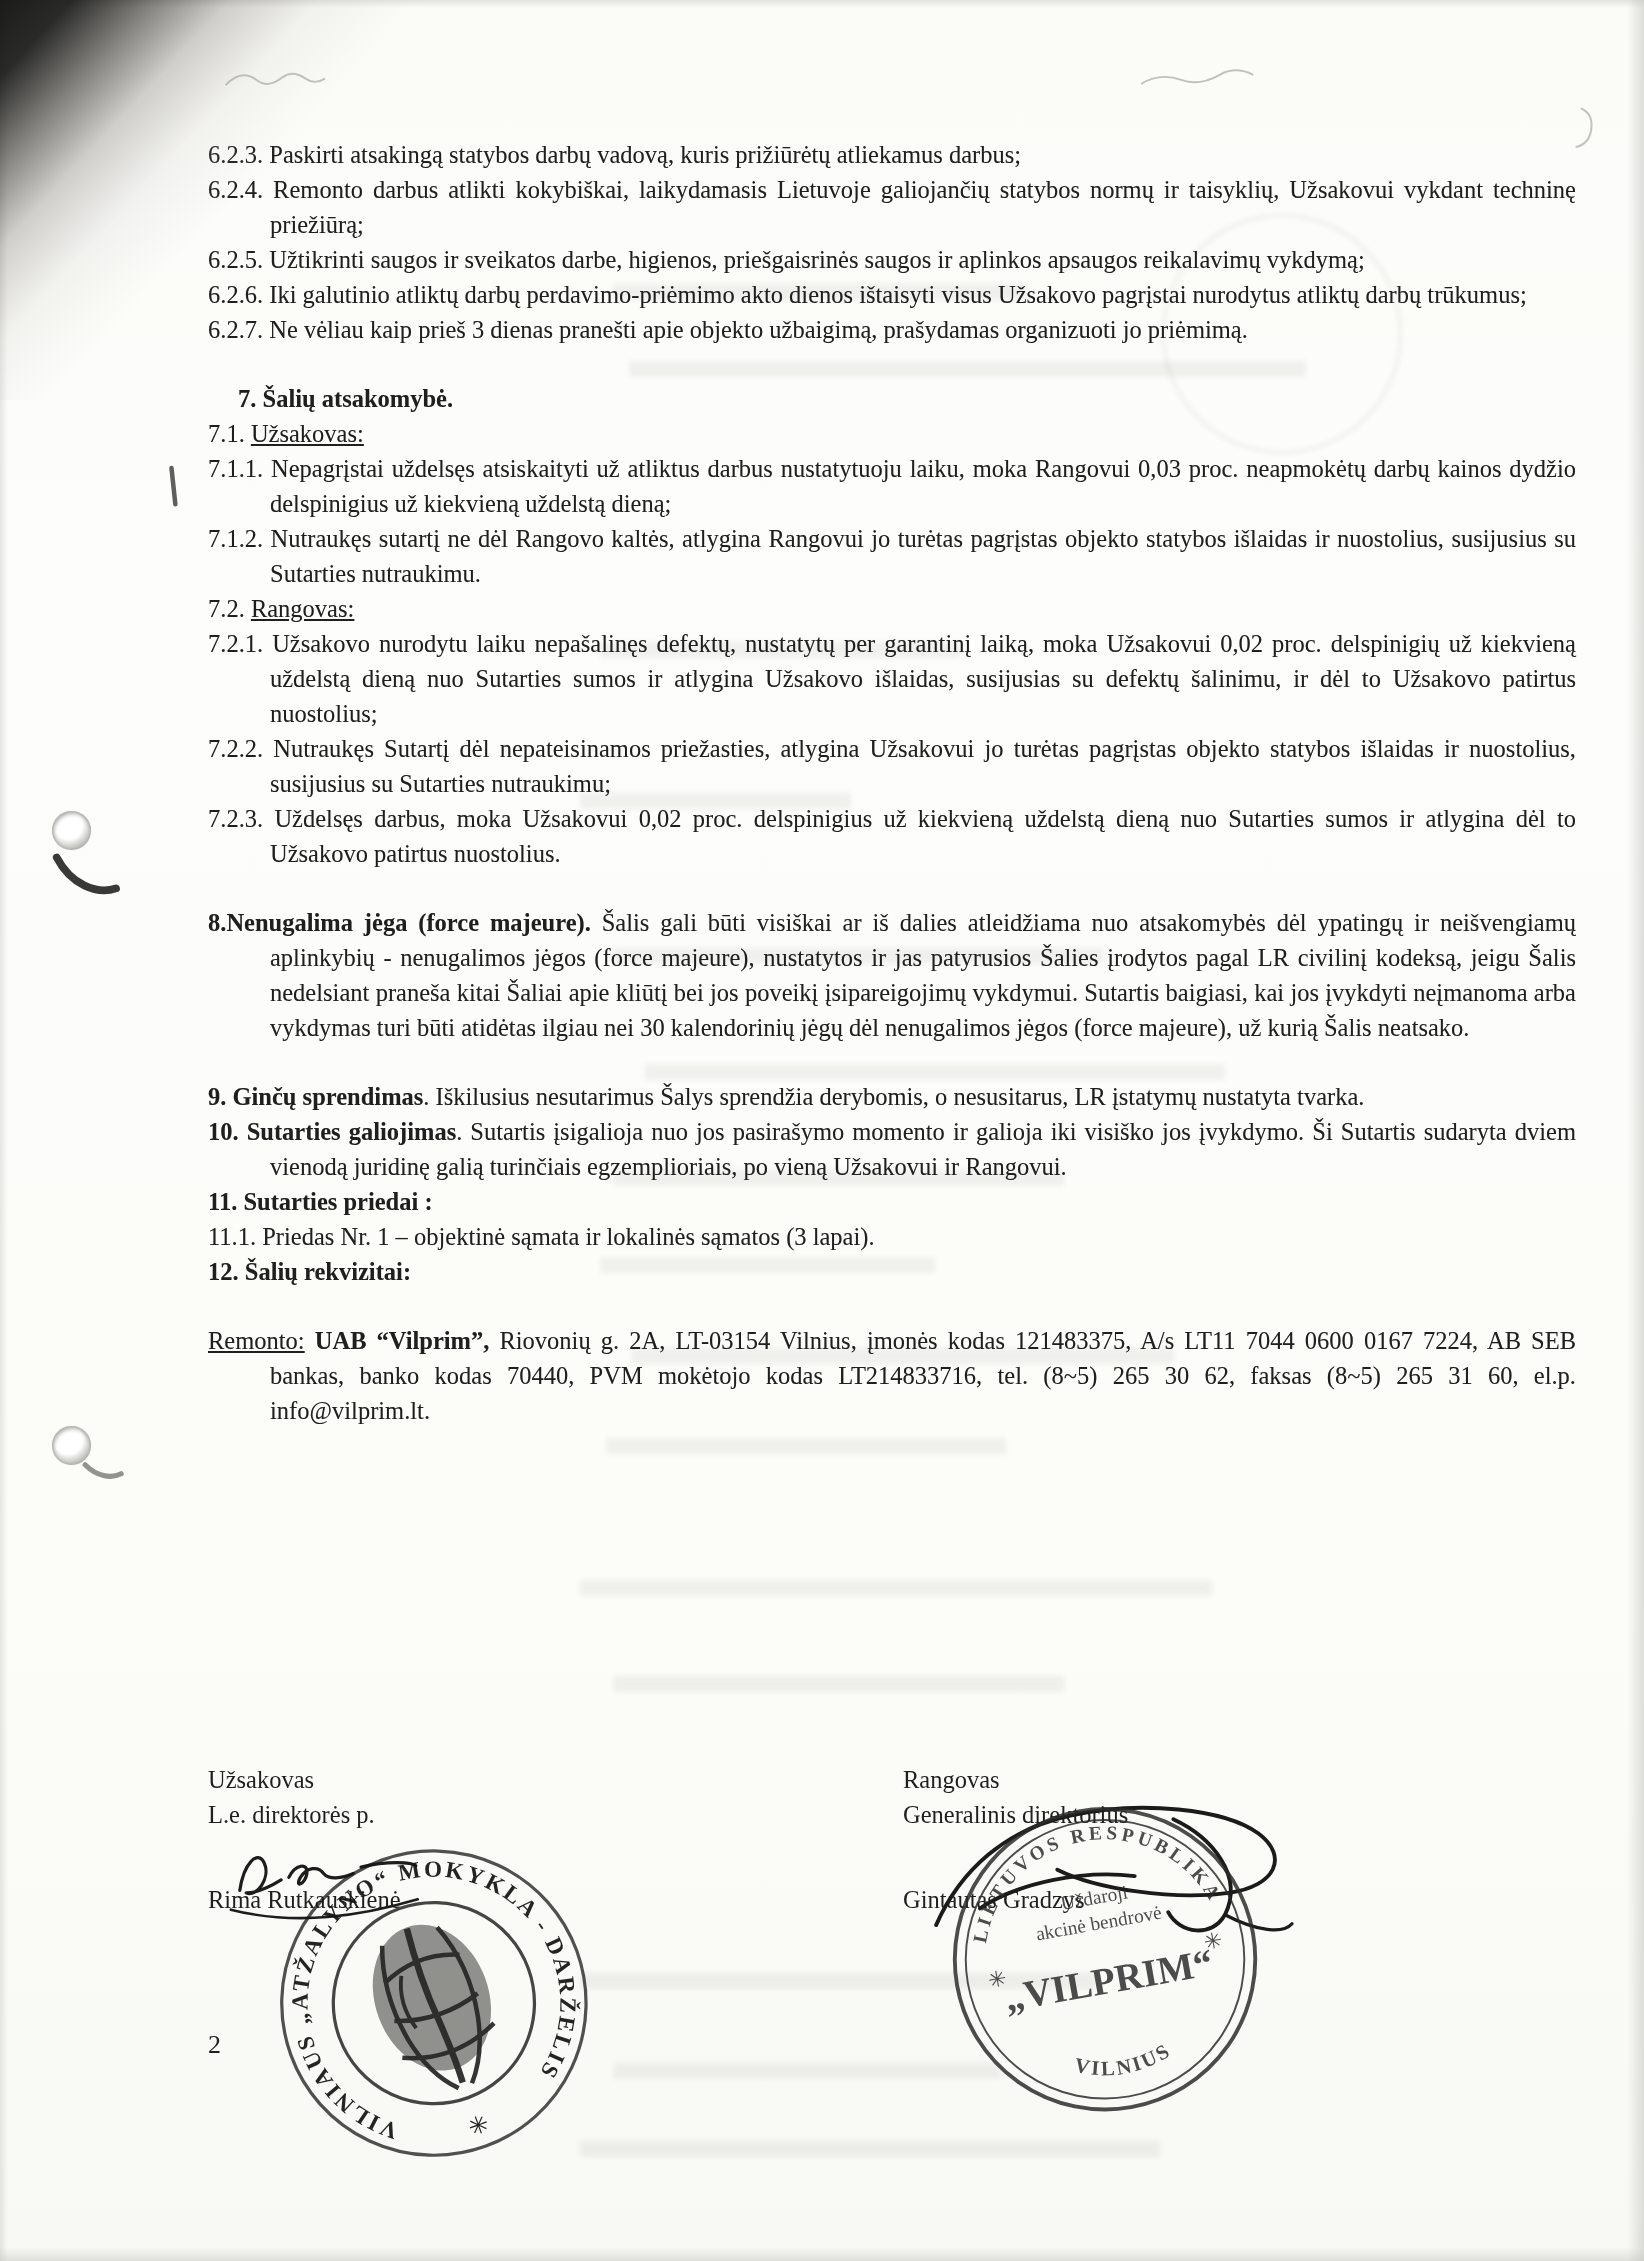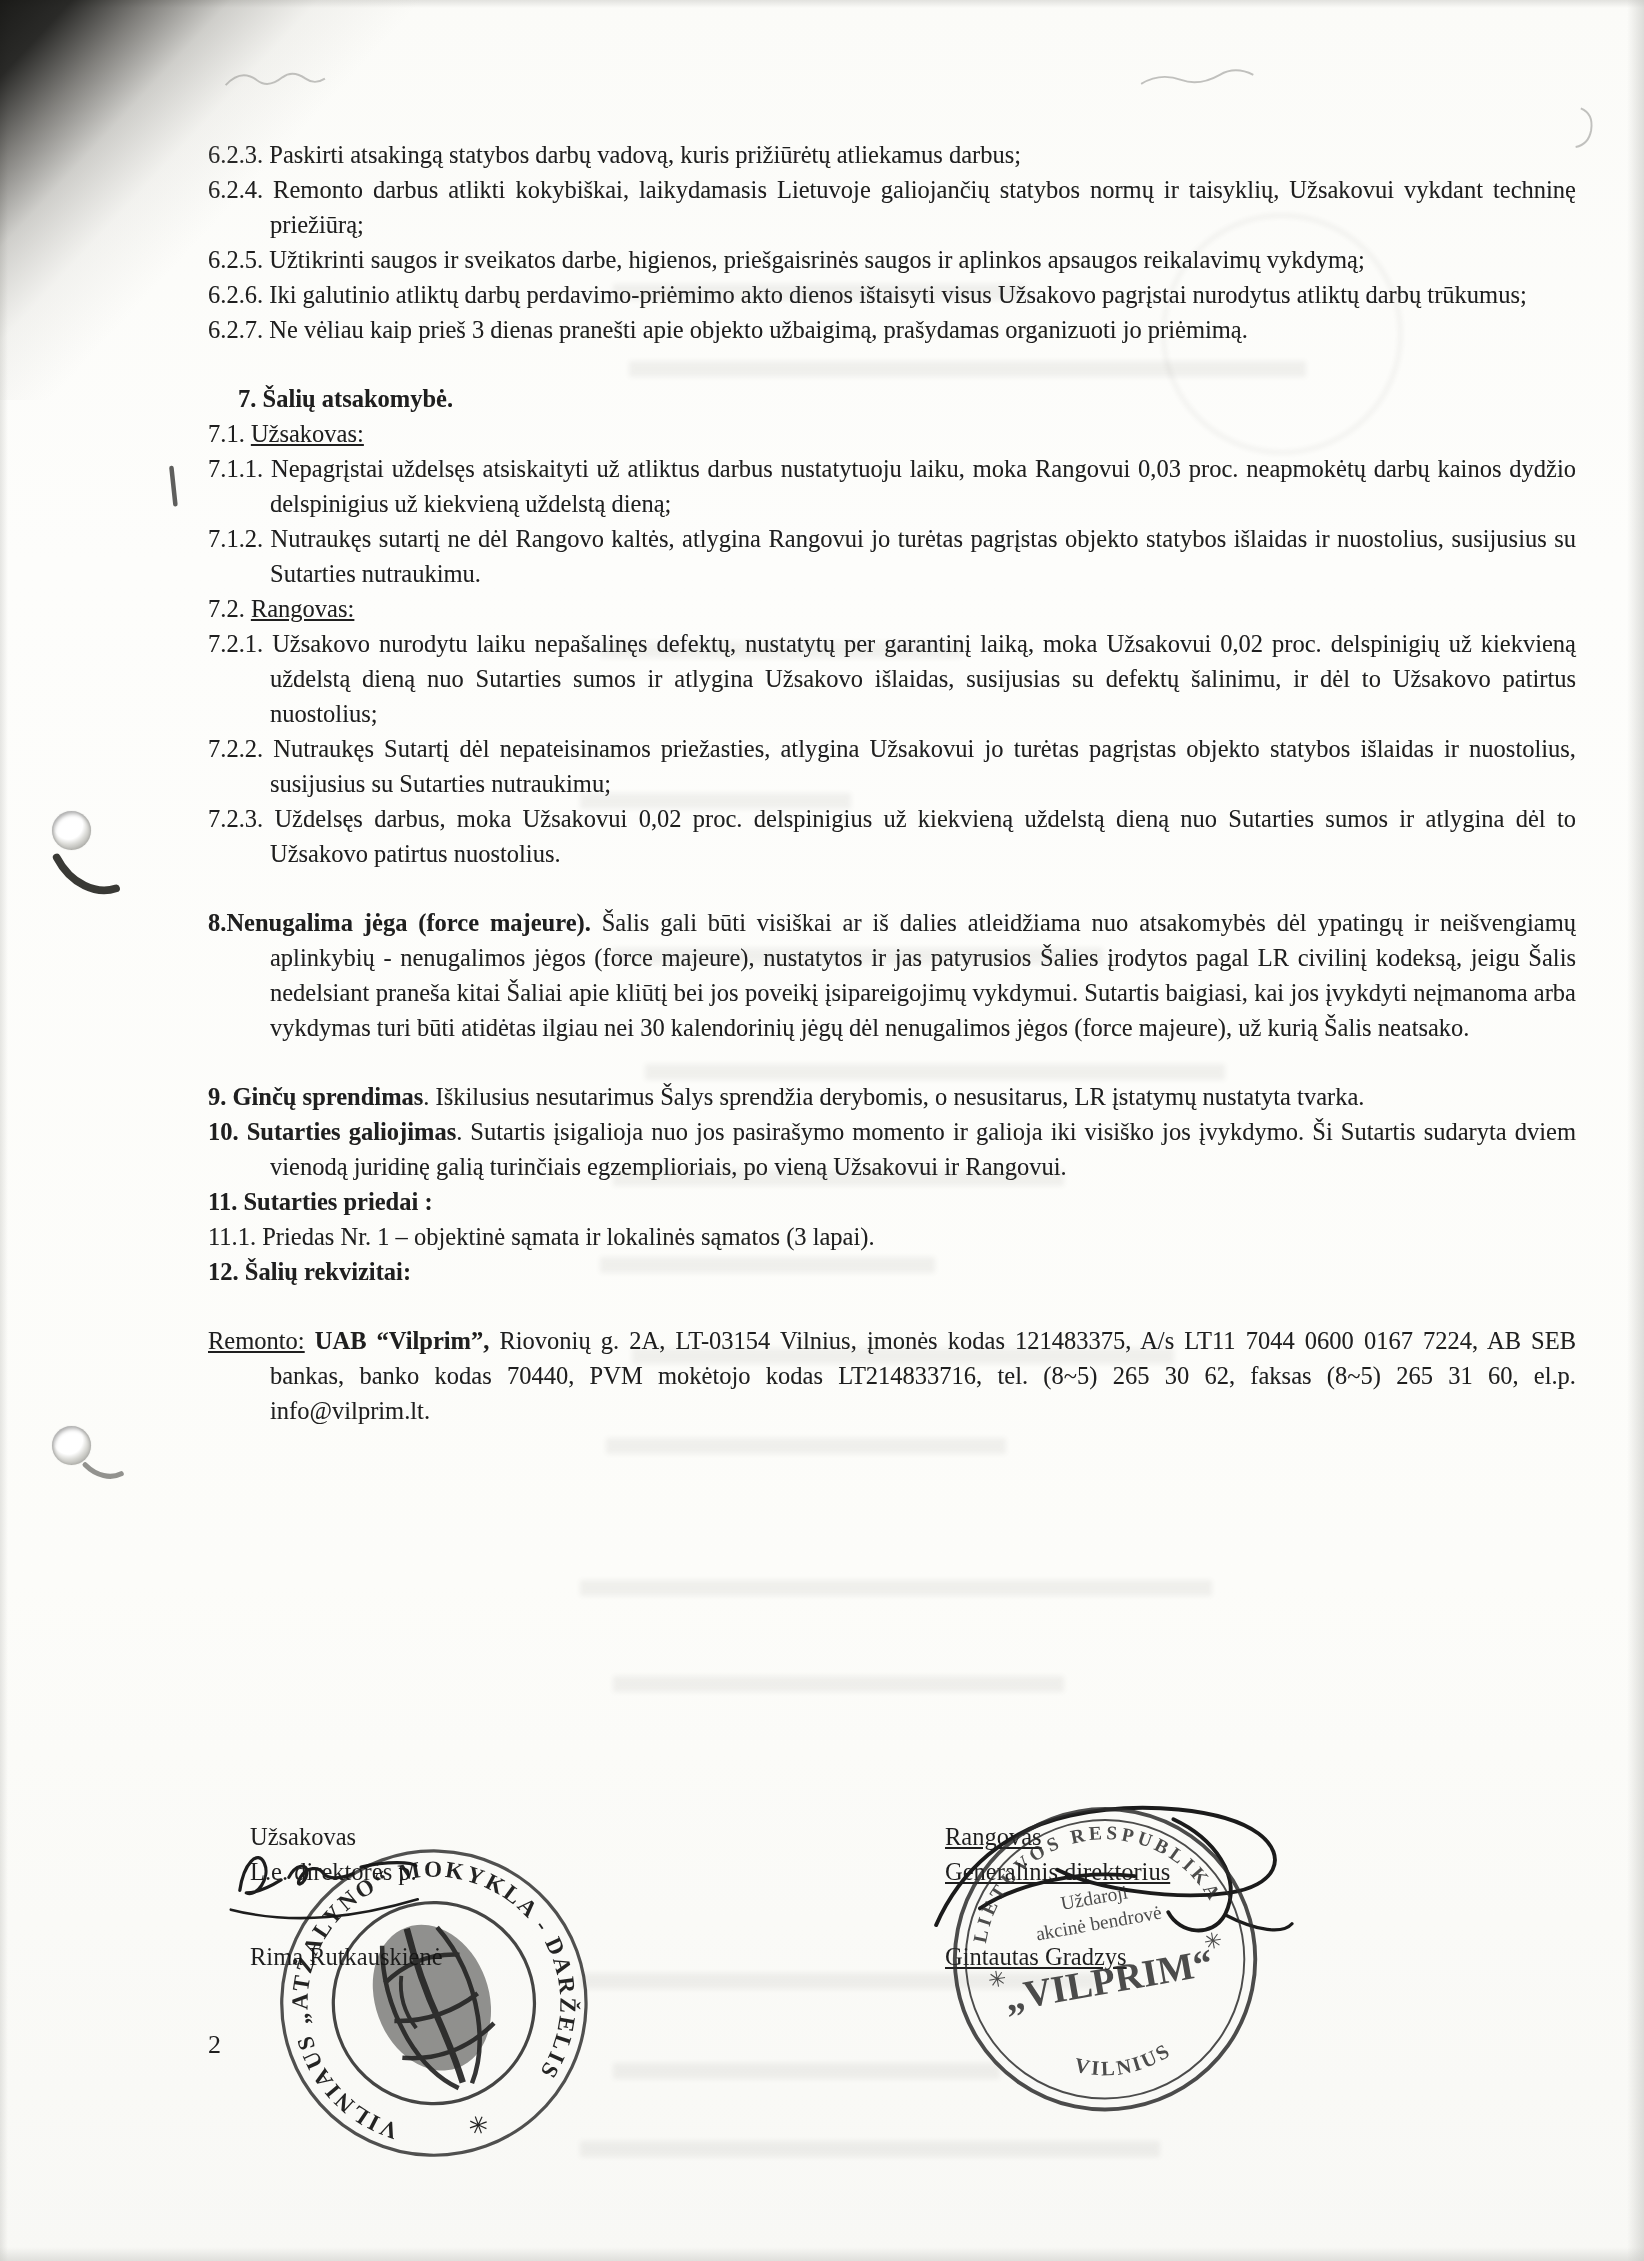--- a/index.html
+++ b/index.html
@@ -15,24 +15,24 @@
     padding-left:62px;text-indent:-62px;
     text-shadow:0 0 0.6px rgba(20,20,20,.25);
   }
   .content p.gap{margin-top:34px;}
   .content p.gap-sm{}
   .content p.ind{margin-left:30px;}
   .content span.b{font-weight:bold;}
   .content span.i{}
   .content span.u{text-decoration:underline;}
   
-  .sig-area{position:absolute;left:208px;top:1819px;width:1368px;height:335px;z-index:2;margin-left:42px;}
+  .sig-area{position:absolute;left:208px;top:1762px;width:1368px;height:335px;z-index:2;}
   .sig-col{position:absolute;top:0;font-size:24.5px;line-height:35px;}
   .sig-left{left:0;}
-  .sig-right{left:695px;text-decoration:underline;}
+  .sig-right{left:695px;}
   .sig-name{margin-top:50px;}
   
   .page-number{position:absolute;left:208px;top:2030px;font-size:26px;z-index:2;}
   
   .corner-fold{
     position:absolute;left:0;top:0;width:426px;height:400px;z-index:8;pointer-events:none;
     background:linear-gradient(133deg,
       rgba(20,20,18,.97) 0%, rgba(24,24,22,.92) 9%,
       rgba(46,44,40,.6) 19%, rgba(104,102,96,.3) 29%,
       rgba(182,180,174,.14) 40%, rgba(255,255,255,0) 53%);

